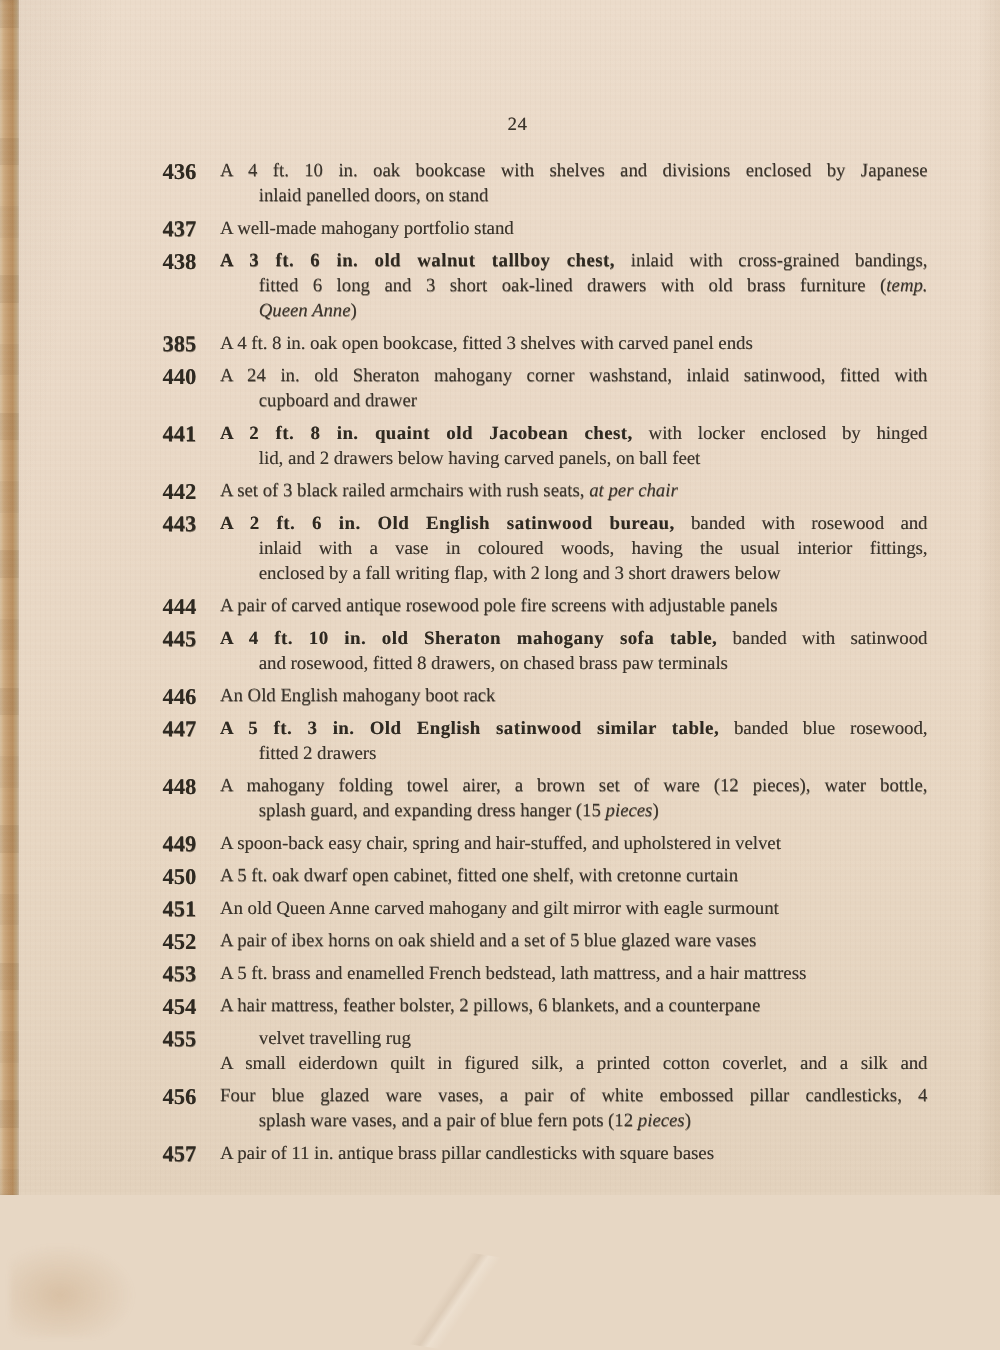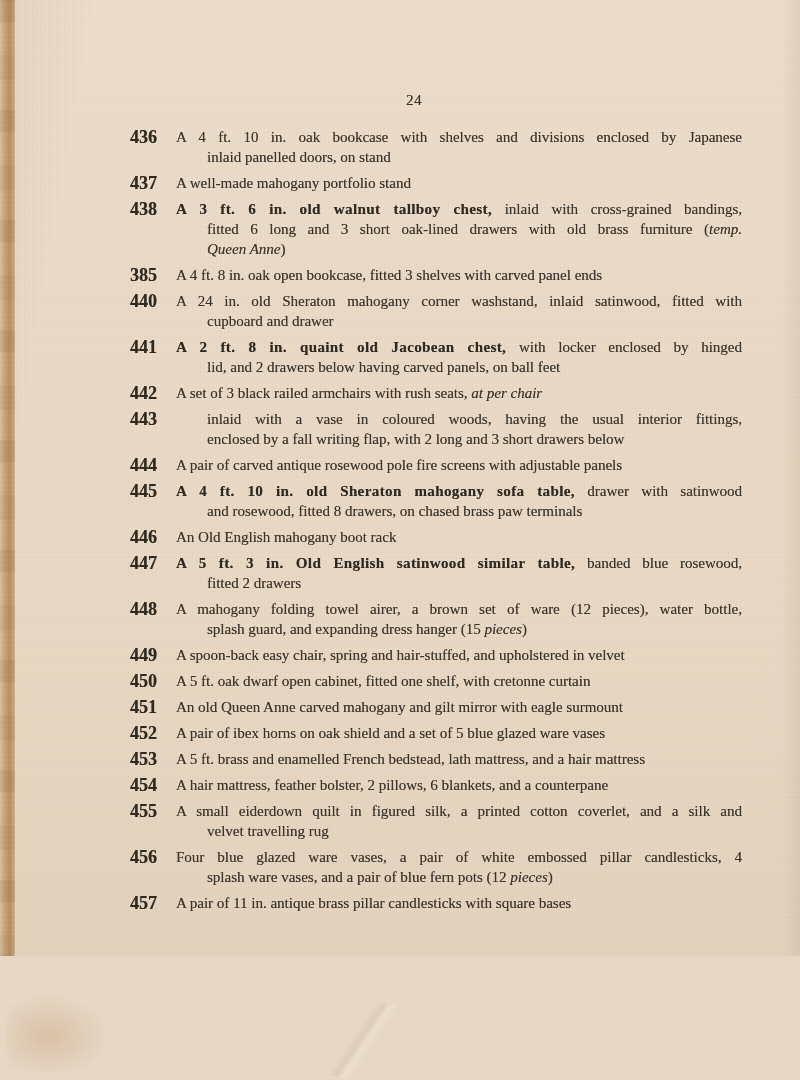--- a/index.html
+++ b/index.html
@@ -134,36 +134,37 @@
   <div class="row">
     <div class="lot">442</div>
     <div class="desc">
             <div class="line last"><span class="n">A set of 3 black railed armchairs with rush seats, </span><span class="i">at per chair</span></div>
           </div>
   </div>
 
   <div class="row">
     <div class="lot">443</div>
     <div class="desc">
+            <div class="line"><span class="b">A 2 ft. 6 in. Old English satinwood bureau,</span><span class="n"> banded with rosewood and</span></div>
             <div class="line wrap"><span class="n">inlaid with a vase in coloured woods, having the usual interior fittings,</span></div>
             <div class="line wrap last"><span class="n">enclosed by a fall writing flap, with 2 long and 3 short drawers below</span></div>
           </div>
   </div>
 
   <div class="row">
     <div class="lot">444</div>
     <div class="desc">
             <div class="line last"><span class="n">A pair of carved antique rosewood pole fire screens with adjustable panels</span></div>
           </div>
   </div>
 
   <div class="row">
     <div class="lot">445</div>
     <div class="desc">
-            <div class="line"><span class="b">A 4 ft. 10 in. old Sheraton mahogany sofa table,</span><span class="n"> drawer with satinwood</span></div>
+            <div class="line"><span class="b">A 4 ft. 10 in. old Sheraton mahogany sofa table,</span><span class="n"> banded with satinwood</span></div>
             <div class="line wrap last"><span class="n">and rosewood, fitted 8 drawers, on chased brass paw terminals</span></div>
           </div>
   </div>
 
   <div class="row">
     <div class="lot">446</div>
     <div class="desc">
             <div class="line last"><span class="n">An Old English mahogany boot rack</span></div>
           </div>
   </div>
@@ -222,22 +223,22 @@
   <div class="row">
     <div class="lot">454</div>
     <div class="desc">
             <div class="line last"><span class="n">A hair mattress, feather bolster, 2 pillows, 6 blankets, and a counterpane</span></div>
           </div>
   </div>
 
   <div class="row">
     <div class="lot">455</div>
     <div class="desc">
+            <div class="line wrap last"><span class="n">velvet travelling rug</span></div>
             <div class="line"><span class="n">A small eiderdown quilt in figured silk, a printed cotton coverlet, and a silk and</span></div>
-            <div class="line wrap last"><span class="n">velvet travelling rug</span></div>
           </div>
   </div>
 
   <div class="row">
     <div class="lot">456</div>
     <div class="desc">
             <div class="line"><span class="n">Four blue glazed ware vases, a pair of white embossed pillar candlesticks, 4</span></div>
             <div class="line wrap last"><span class="n">splash ware vases, and a pair of blue fern pots (12 </span><span class="i">pieces</span><span class="n">)</span></div>
           </div>
   </div>

